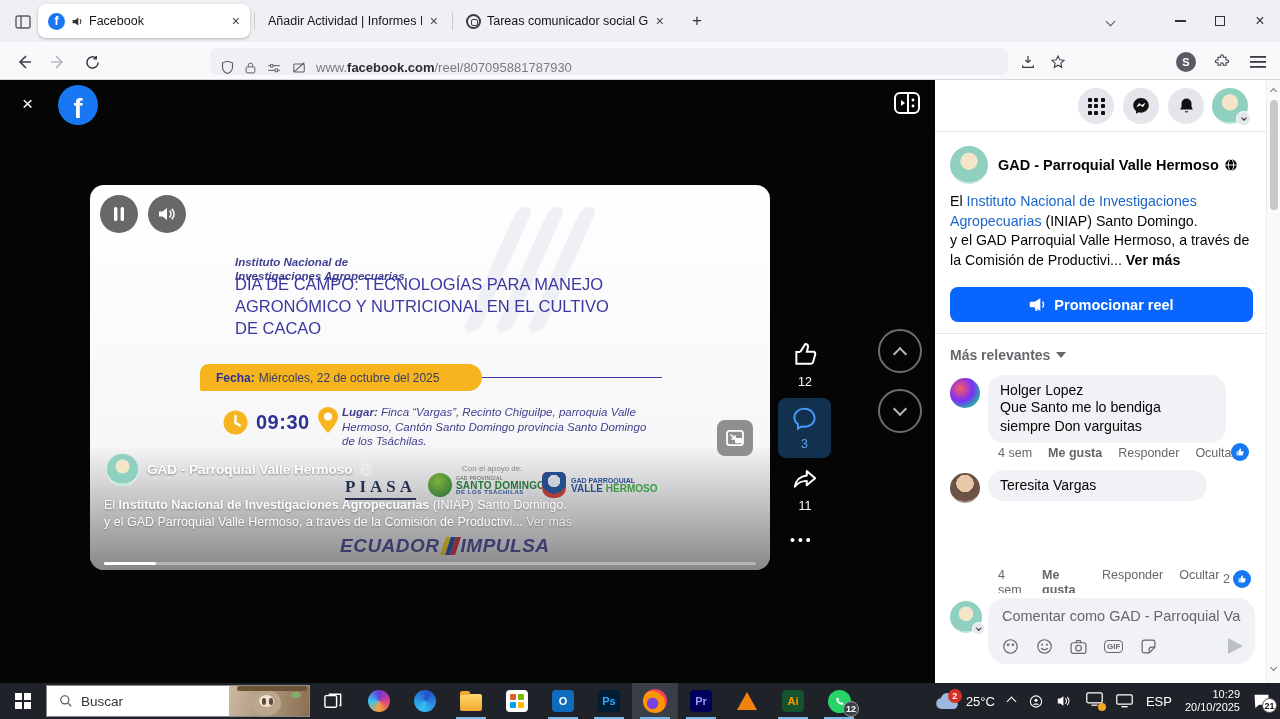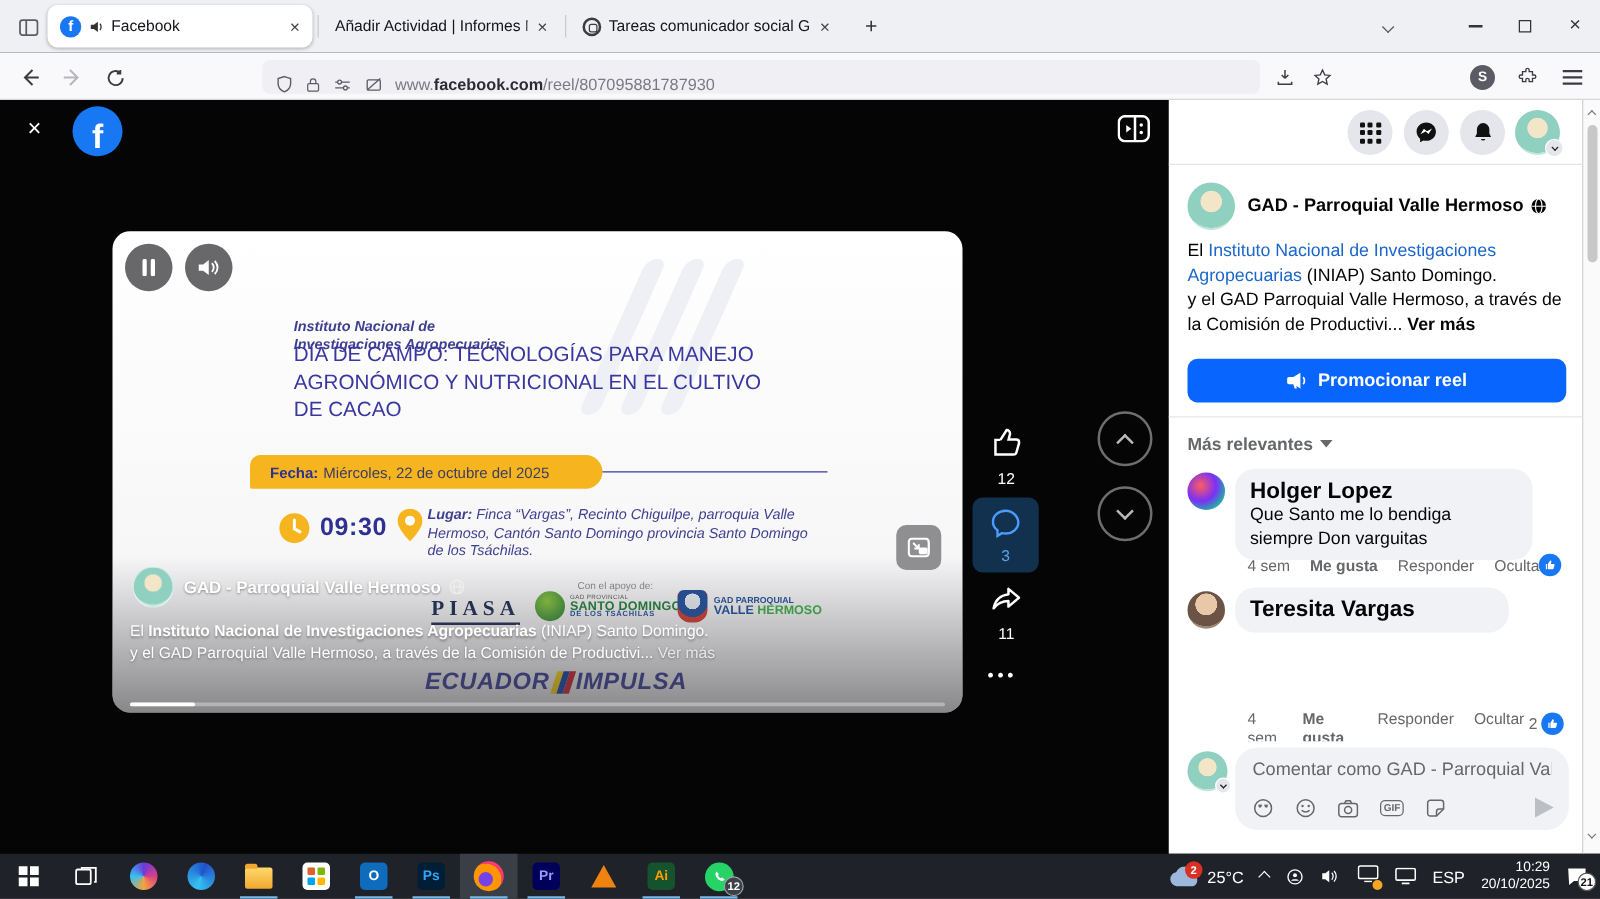--- a/index.html
+++ b/index.html
@@ -104,21 +104,21 @@
   .desc { position:absolute; left:15px; top:112px; width:303px; font-size:14.2px; line-height:19.5px; color:#050505; }
   .desc a { color:#1b66c9; text-decoration:none; }
   .desc .vm { font-weight:bold; }
   .promote { position:absolute; left:15px; top:207px; width:303px; height:35px; background:#0866ff; border-radius:8px; color:#fff; font-size:14.5px; font-weight:bold; display:flex; align-items:center; justify-content:center; gap:8px; }
   .sort { position:absolute; left:15px; top:267px; font-size:14px; font-weight:bold; color:#65676b; display:flex; align-items:center; gap:6px; }
   .tri-down { width:0; height:0; border-left:5px solid transparent; border-right:5px solid transparent; border-top:6px solid #65676b; }
   .cavatar { position:absolute; left:15px; width:30px; height:30px; border-radius:50%; }
   .cav1 { background:radial-gradient(circle at 35% 35%, #ff5c5c, #7b2ff7 45%, #18c29c 80%); }
   .cav2 { background:radial-gradient(circle at 50% 35%, #e8c8a8 0 35%, #6b5346 36% 70%, #9c8878 71%); }
   .bubble { position:absolute; left:53px; background:#f0f2f5; border-radius:16px; padding:7px 12px 8px; }
-  .cauthor { font-size:18px; font-weight:bold; color:#050505; }
+  .cauthor { font-size:14px; font-weight:normal; color:#050505; }
   .ctext { font-size:14.2px; line-height:18.5px; color:#050505; }
   .cactions { position:absolute; left:63px; font-size:12.5px; color:#65676b; display:flex; gap:16px; }
   .cactions .b { font-weight:bold; }
   .likebadge { width:18px; height:18px; border-radius:50%; background:#1877f2; display:flex; align-items:center; justify-content:center; }
   .c2wrap { height:25px; overflow:hidden; align-items:flex-start; line-height:15px; }
   .c2wrap .w1 { display:inline-block; width:28px; }
   .c2wrap .w2 { display:inline-block; width:44px; font-weight:bold; }
   .composer { position:absolute; left:15px; top:518px; width:303px; }
   .comp-ava { position:absolute; left:0; top:3px; width:32px; height:32px; border-radius:50%; background:radial-gradient(circle at 50% 40%, #f3e6c8 0 28%, #8fd0c0 30% 70%, #bfe6d8 71%); }
   .comp-ava .cv { position:absolute; right:-3px; bottom:-2px; width:13px; height:13px; background:#e4e6eb; border:1px solid #fff; border-radius:50%; display:flex; align-items:center; justify-content:center; }
@@ -561,20 +561,35 @@
 
   <div id="taskbar">
     <div class="tb-start">
         <span class="winlogo">
           <i></i>
           <i></i>
           <i></i>
           <i></i>
         </span>
       </div>
+    <div class="tb-search">
+      <svg width="14" height="14" viewBox="0 0 24 24" style="margin-left:12px">
+          <circle cx="10" cy="10" r="7" fill="none" stroke="#555" stroke-width="2"></circle>
+          <line x1="15.5" y1="15.5" x2="21" y2="21" stroke="#555" stroke-width="2"></line>
+        </svg>
+      <span class="ph">Buscar</span>
+      <span class="sloth">
+        <i style="left:22px;top:4px;width:30px;height:26px;background:#b9a68c"></i>
+        <i style="left:30px;top:9px;width:15px;height:12px;background:#efe3cf"></i>
+        <i style="left:33px;top:12px;width:4px;height:7px;background:#5d4a38;border-radius:40%"></i>
+        <i style="left:40px;top:12px;width:4px;height:7px;background:#5d4a38;border-radius:40%"></i>
+        <i style="left:8px;top:0;width:70px;height:5px;background:#6b5334;border-radius:3px"></i>
+        <i style="left:62px;top:6px;width:10px;height:6px;background:#7fb069"></i>
+      </span>
+    </div>
     <div class="tbapp">
       <svg width="18" height="18" viewBox="0 0 20 20">
           <rect x="1" y="4" width="13" height="13" rx="1.5" fill="none" stroke="#fff" stroke-width="1.6"></rect>
           <path d="M6 4V2.5h12.5V15H17" fill="none" stroke="#fff" stroke-width="1.6"></path>
         </svg>
     </div>
     <div class="tbapp">
         <span class="sq copilot"></span>
       </div>
     <div class="tbapp">

